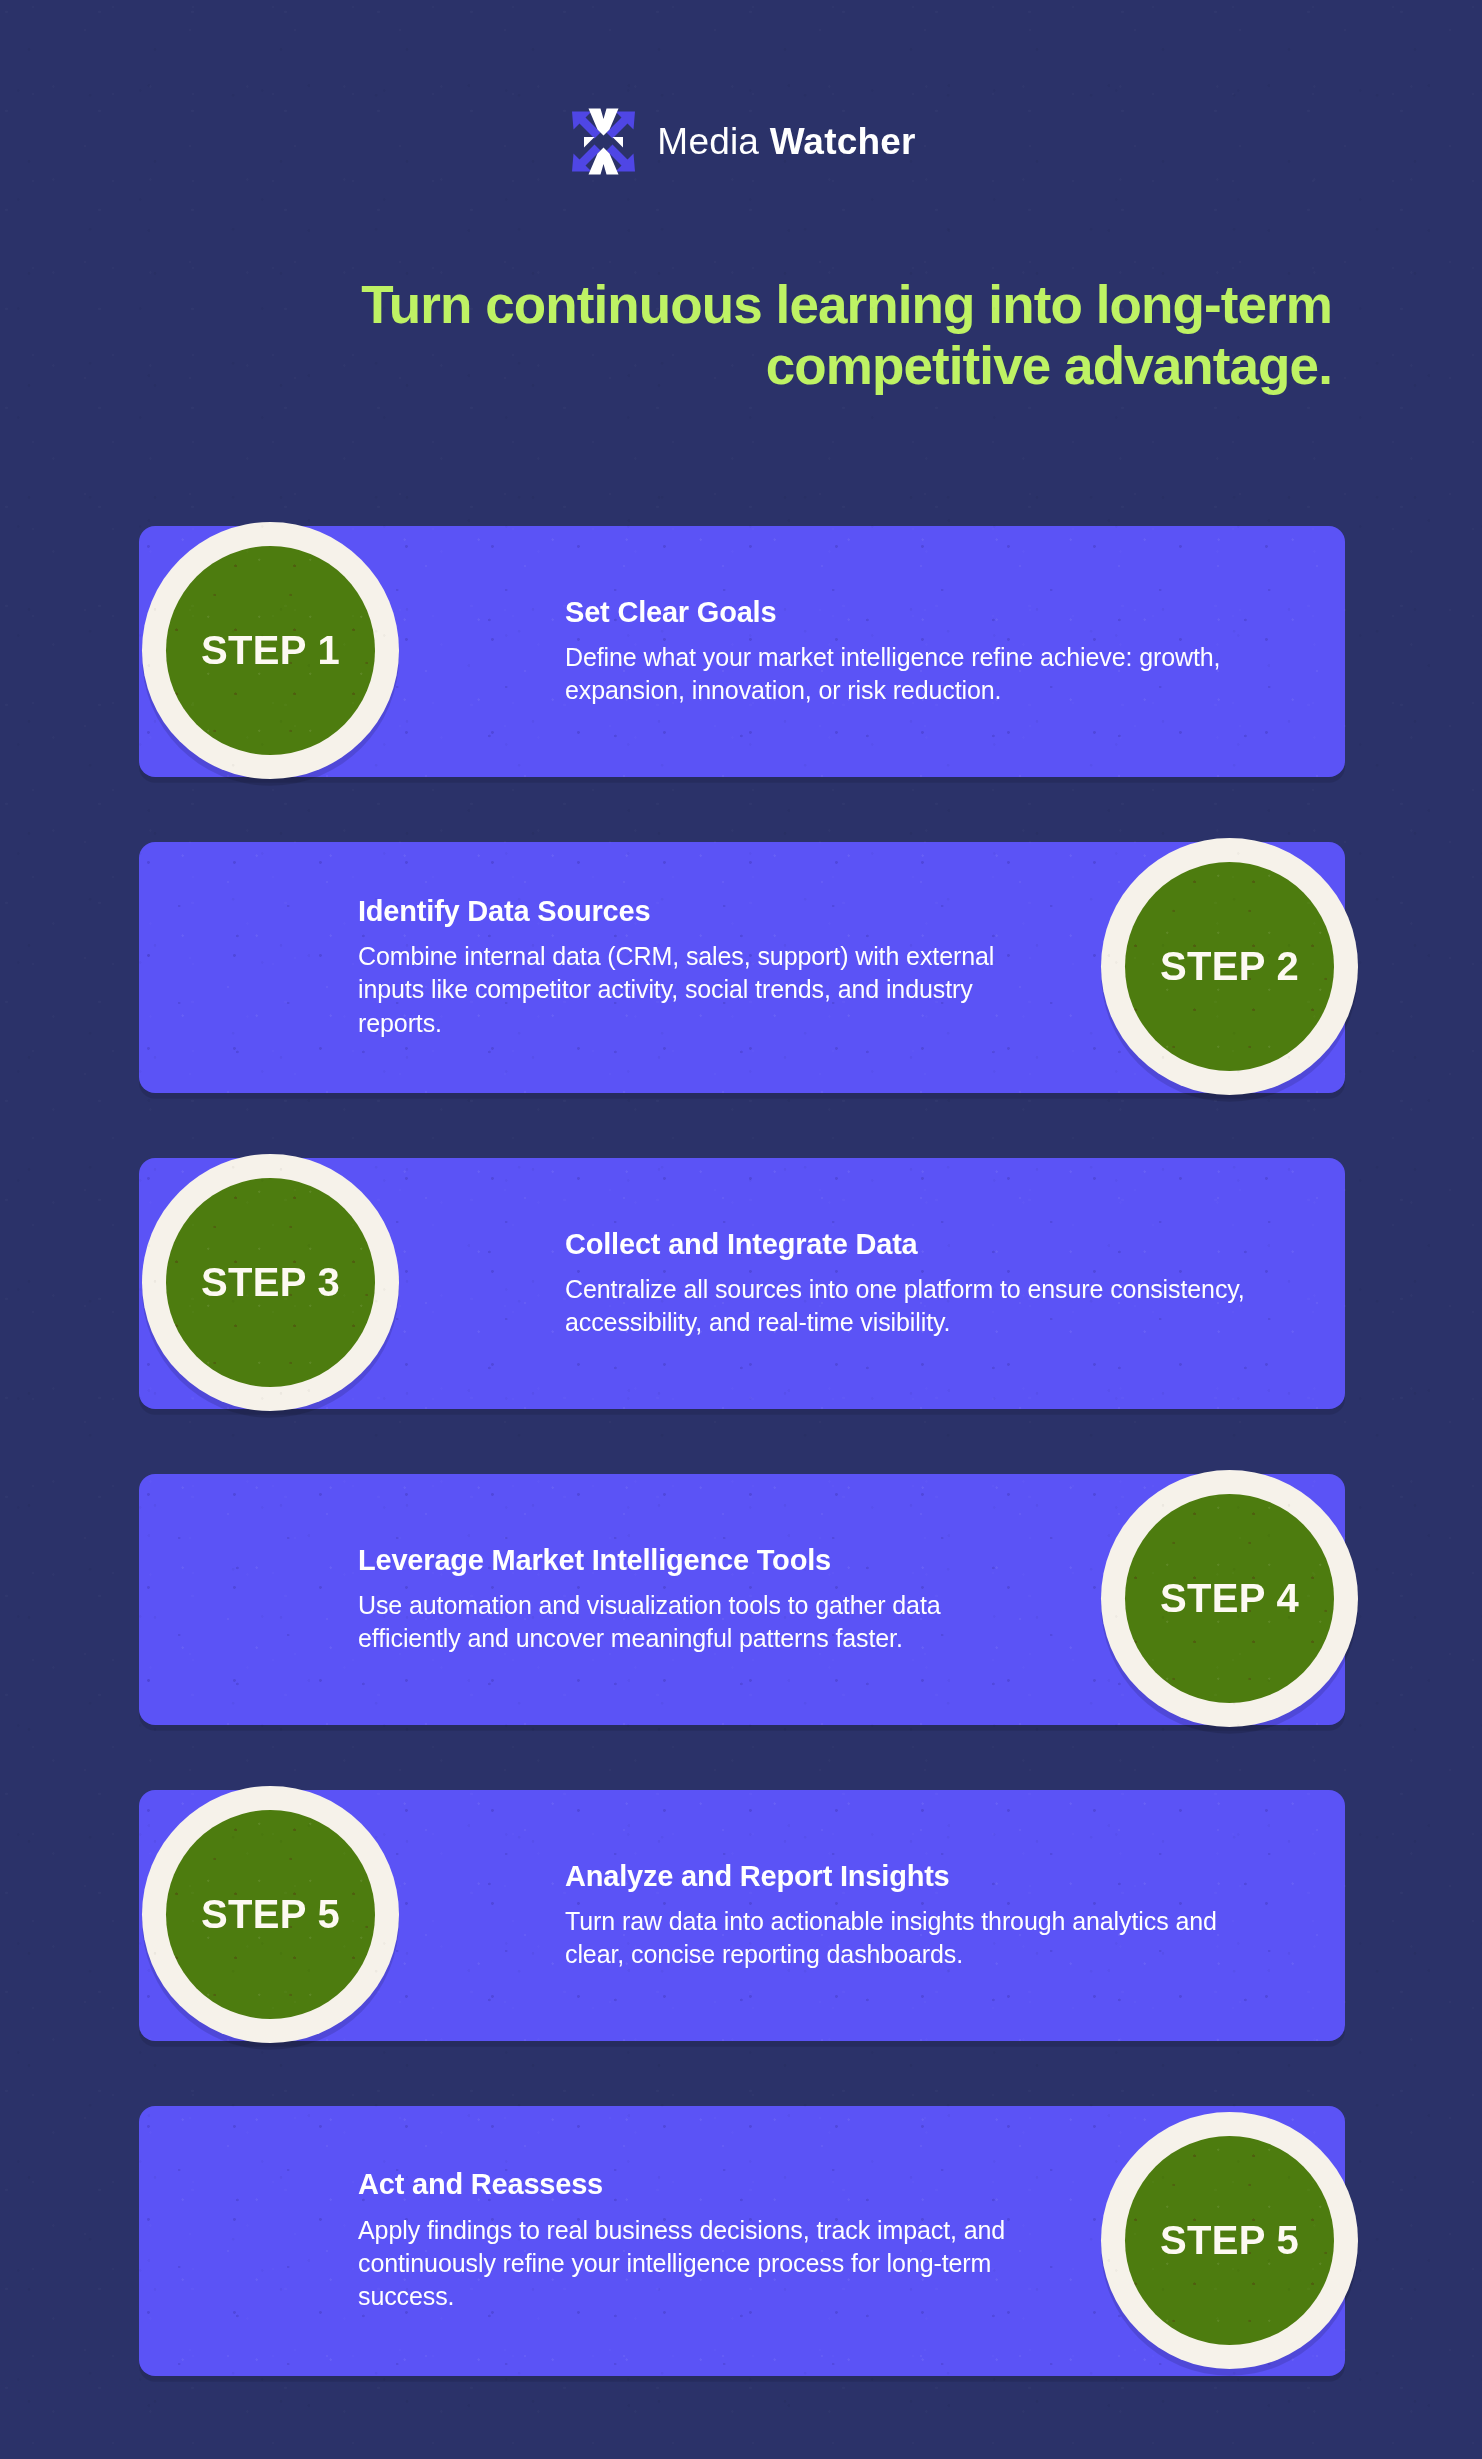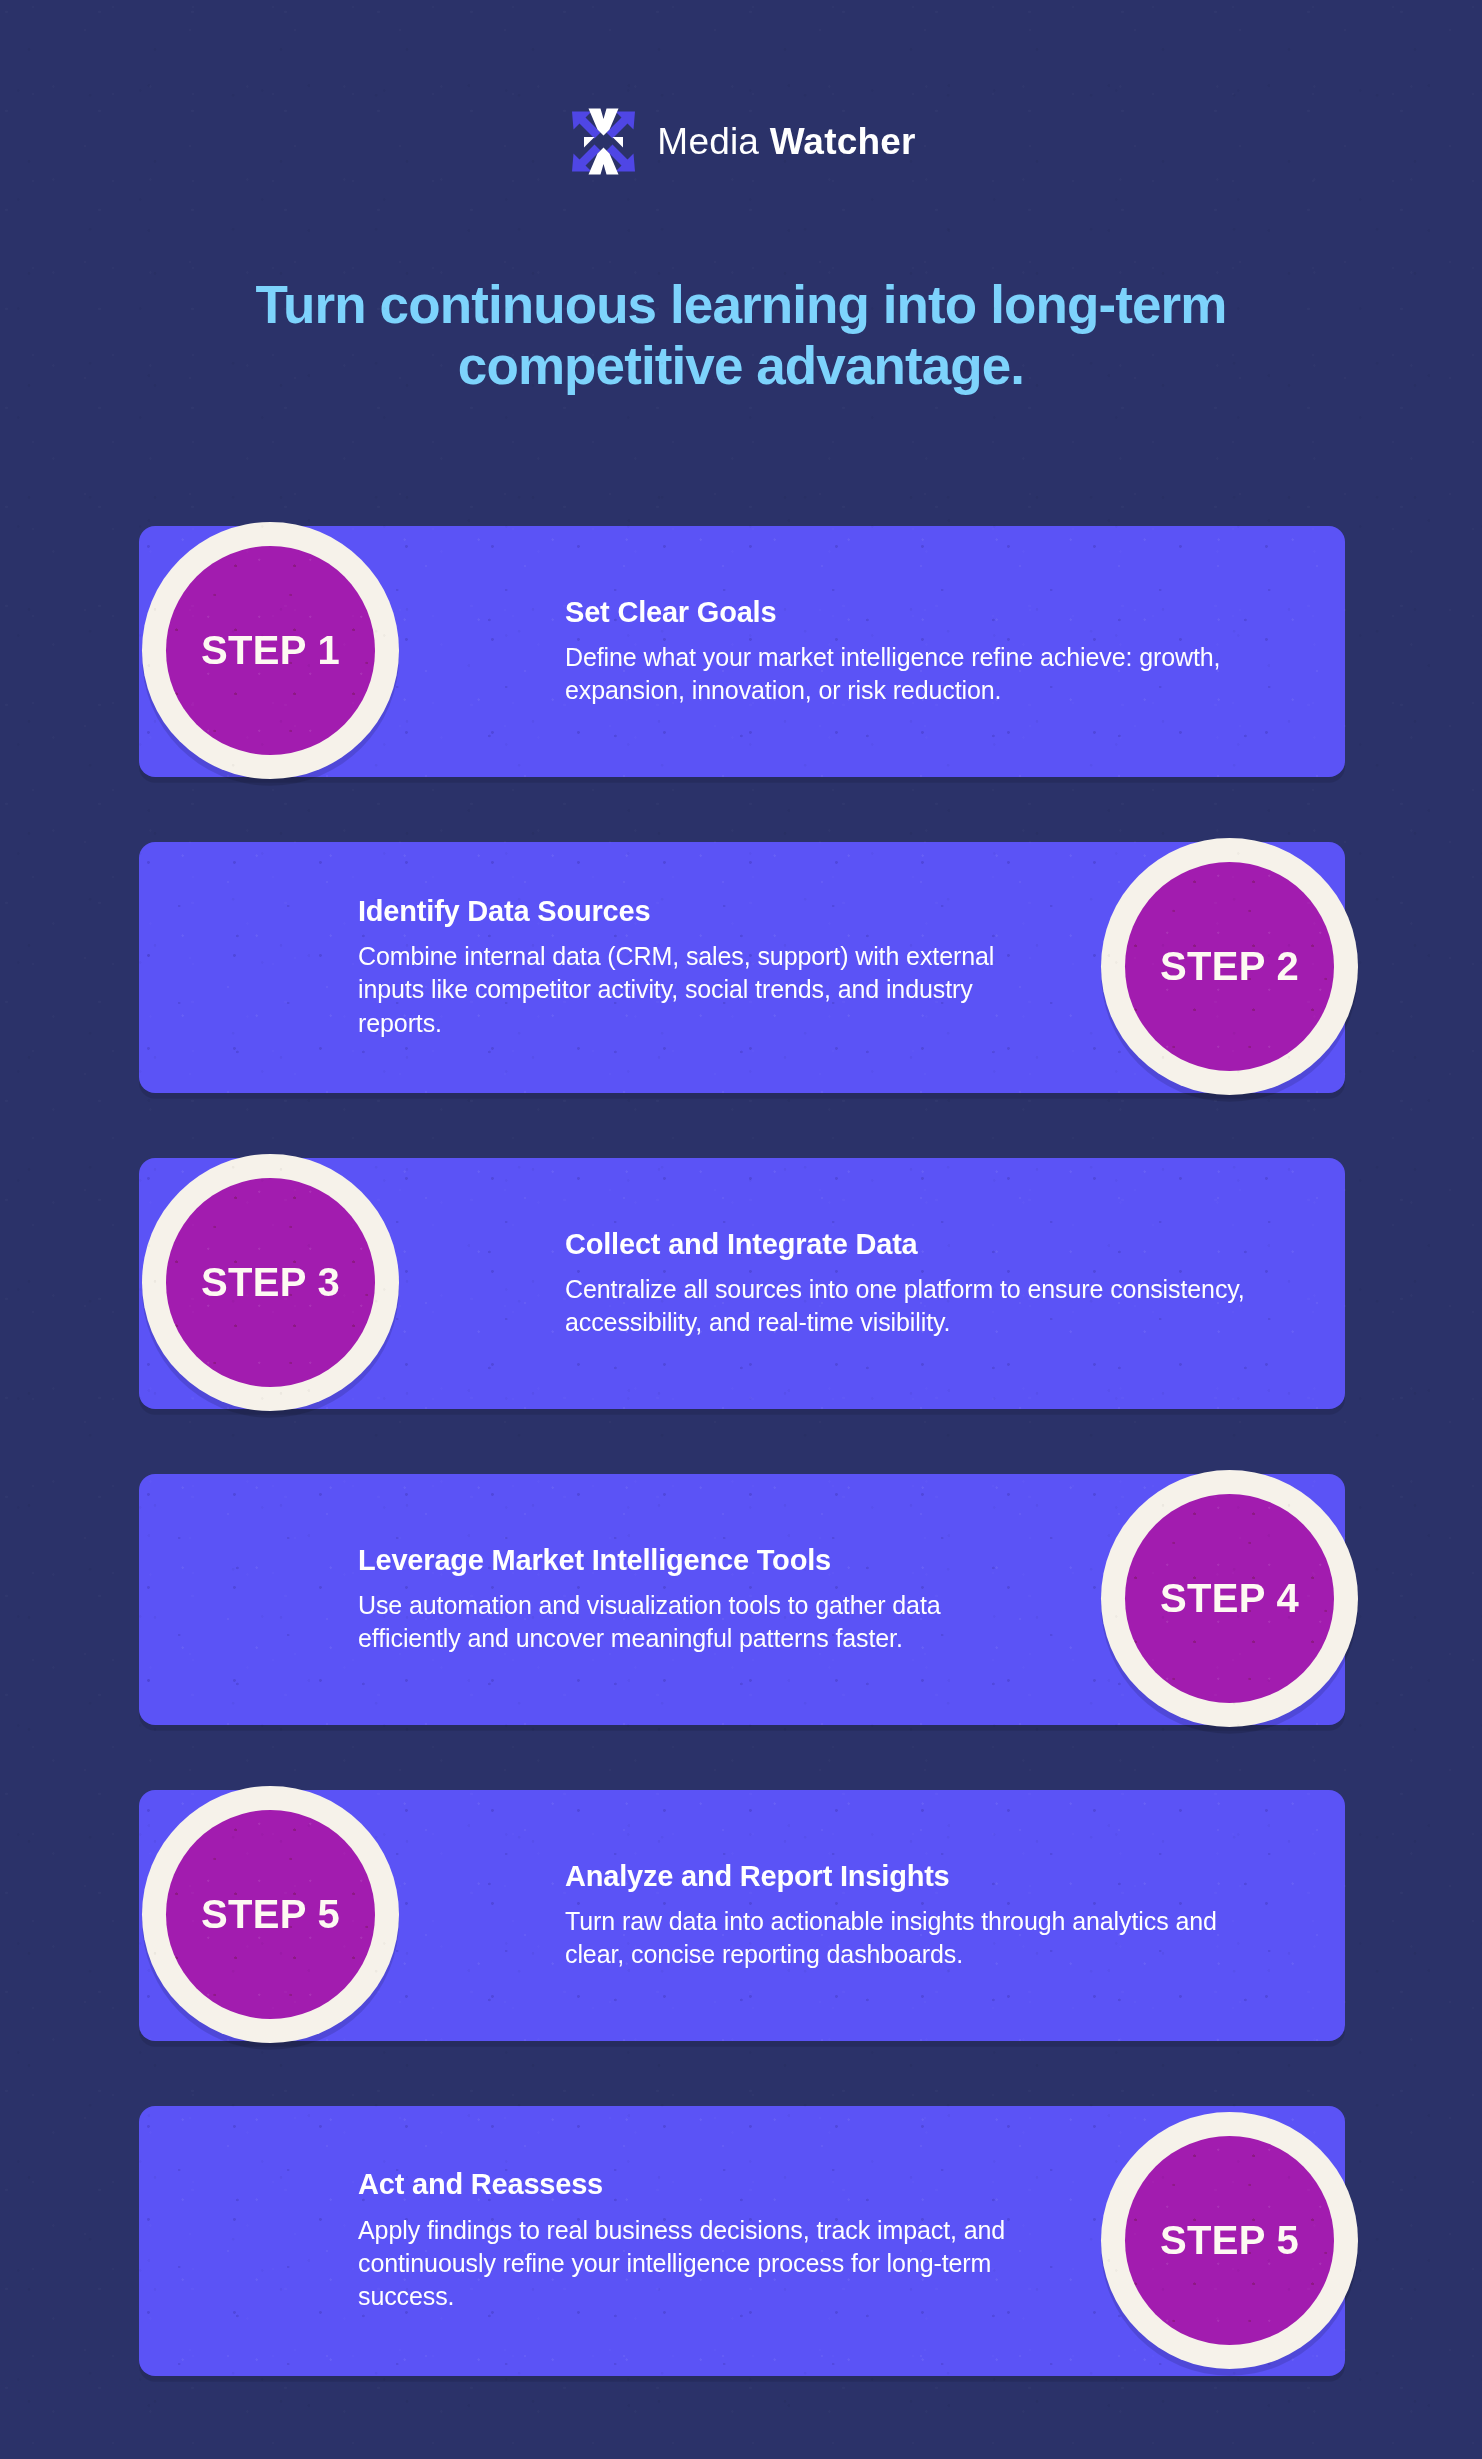--- a/index.html
+++ b/index.html
@@ -54,22 +54,22 @@
     white-space: nowrap;
   }
   .brand-name b { font-weight: 700; }
 
   .headline {
     position: absolute;
     top: 274px;
     left: 50%;
     transform: translateX(-50%);
     width: 1182px;
-    text-align: center;
-    color: #7dd3fc;
+    text-align: right;
+    color: #bef264;
     font-size: 53px;
     line-height: 1.16;
     font-weight: 800;
     letter-spacing: -0.9px;
   }
 
   
   .steps {
     position: absolute;
     top: 526px;
@@ -127,21 +127,21 @@
     box-shadow: 0 6.7px 0 rgba(0,0,0,.12);
   }
   .step-row.tall .badge { top: 5.8px; }
   .step-row.left  .badge { left: 142px; }
   .step-row.right .badge { left: 1101px; }
 
   .badge-inner {
     width: 209px;
     height: 209px;
     border-radius: 50%;
-    background: #a21caf;
+    background: #4d7c0f;
     display: flex;
     align-items: center;
     justify-content: center;
     position: relative;
     overflow: hidden;
   }
   .badge-inner::after {
     content: "";
     position: absolute;
     inset: 0;

